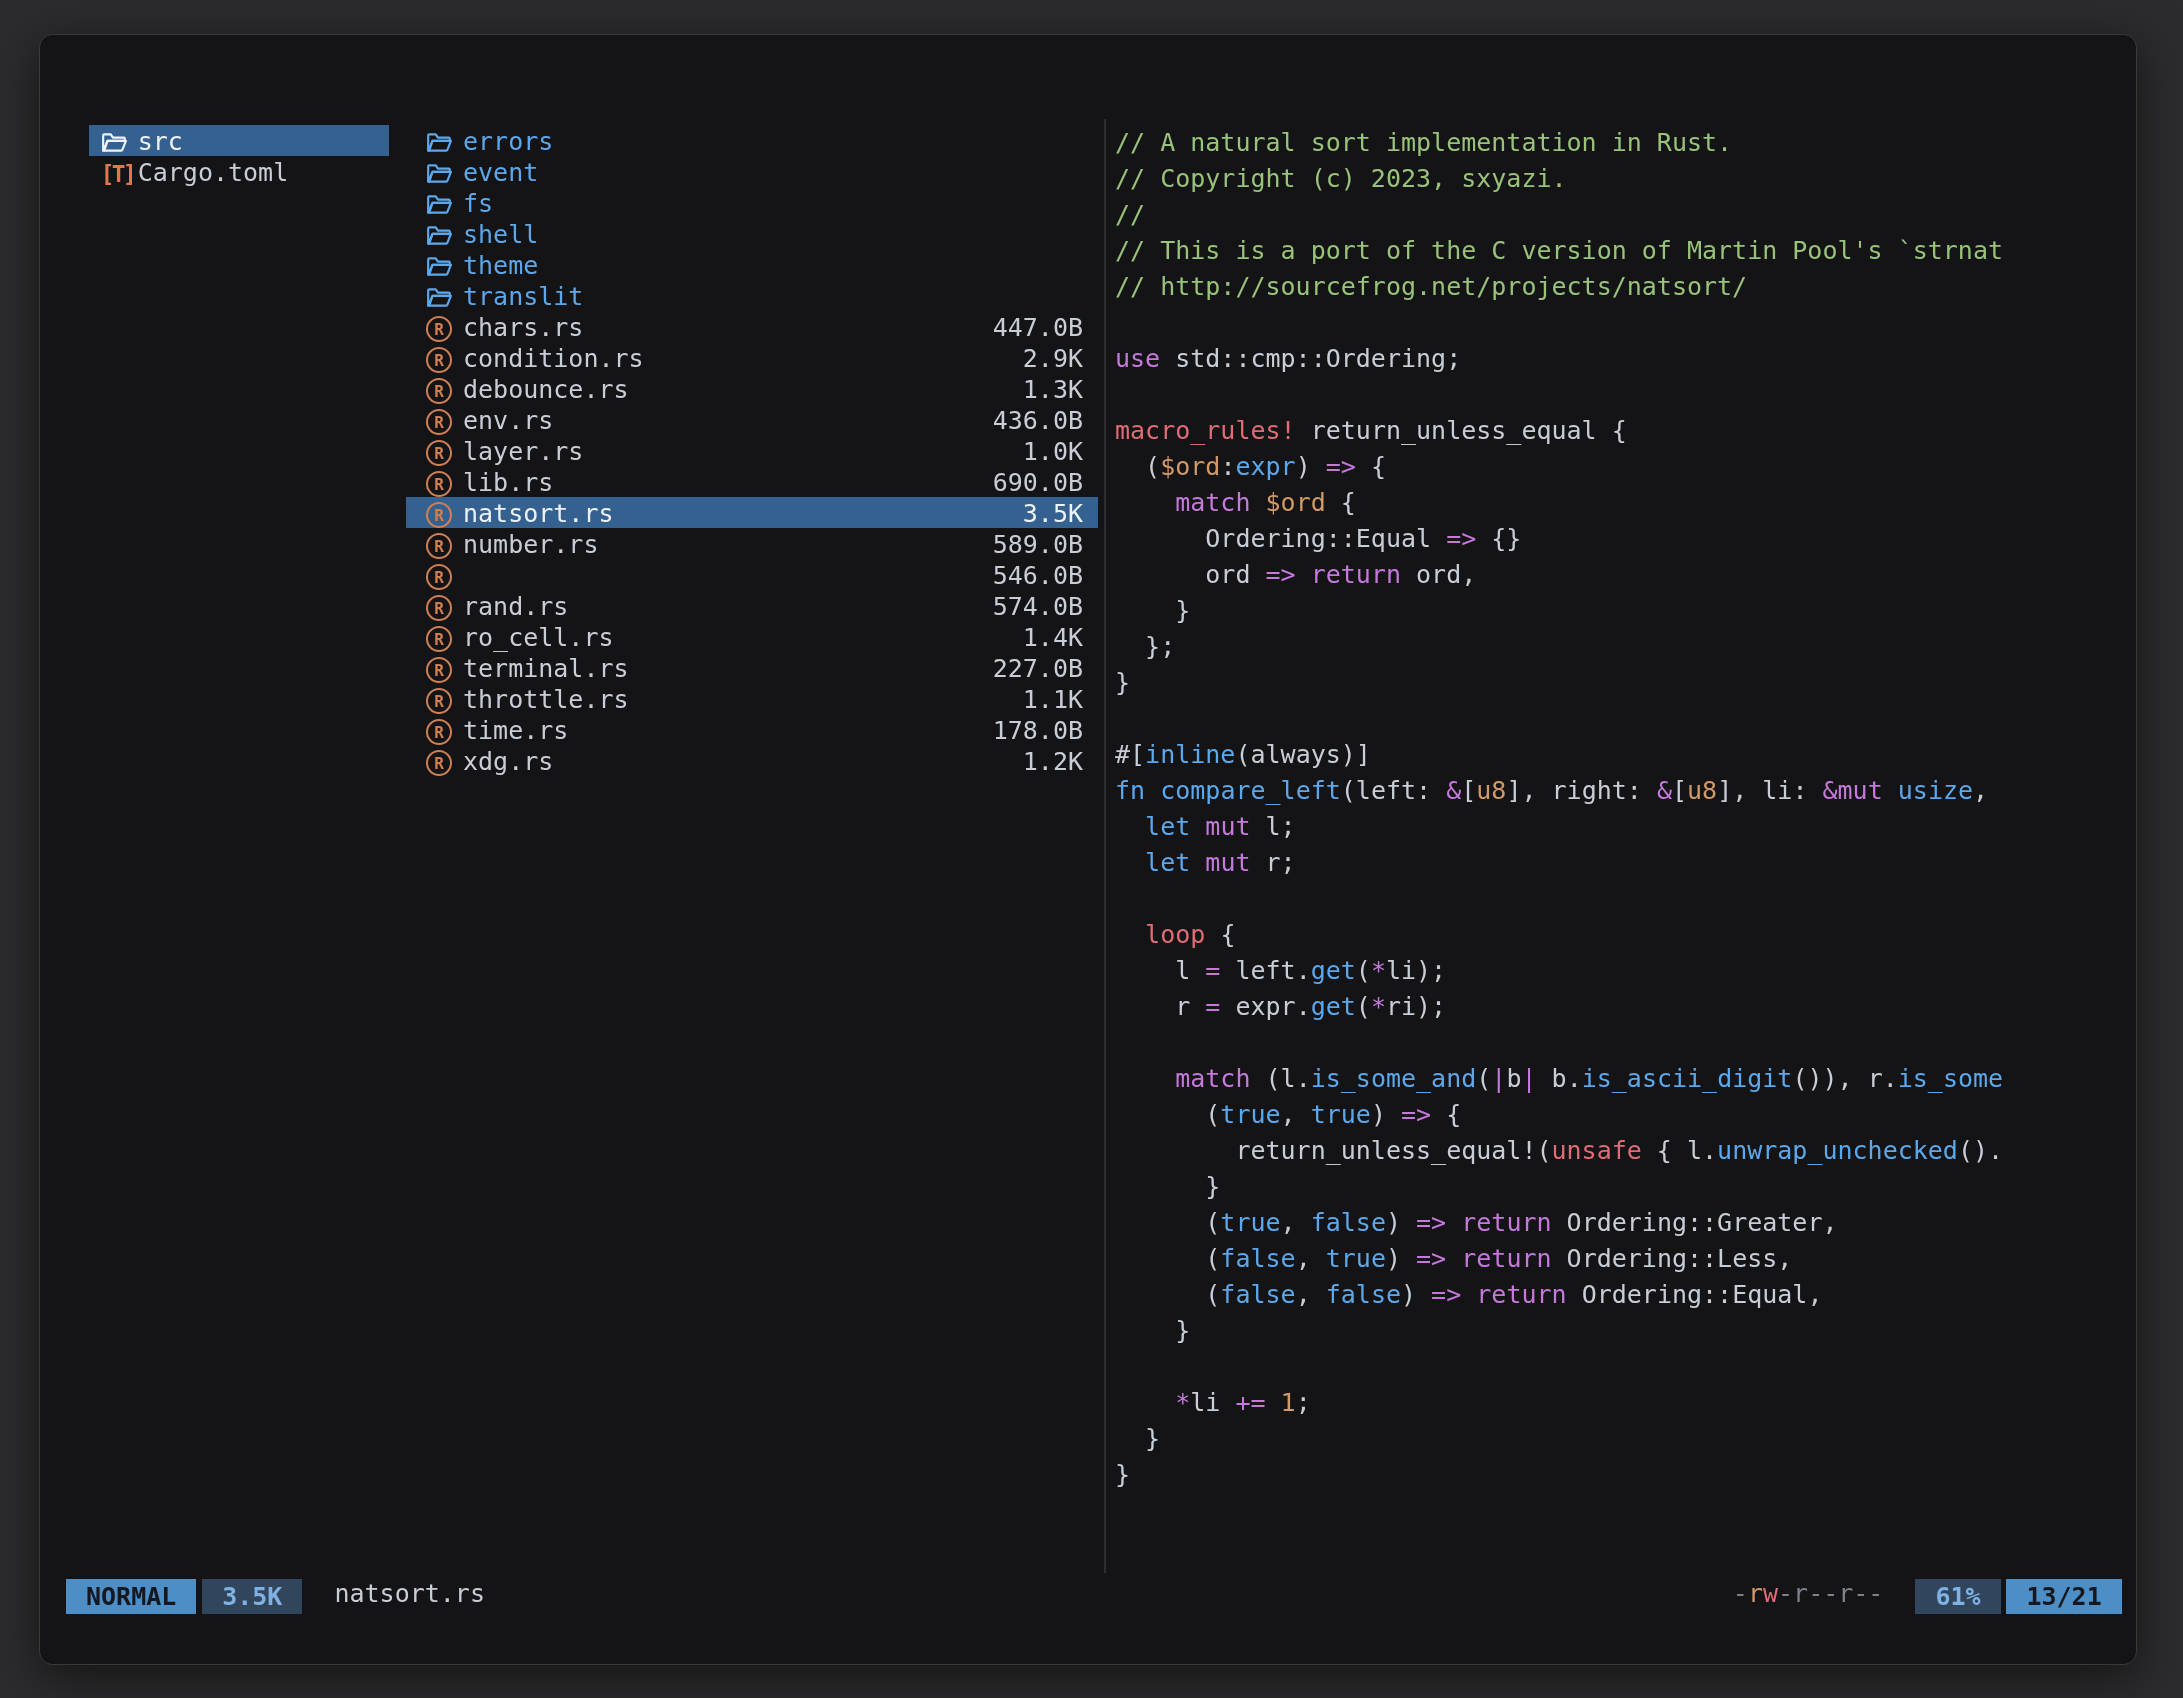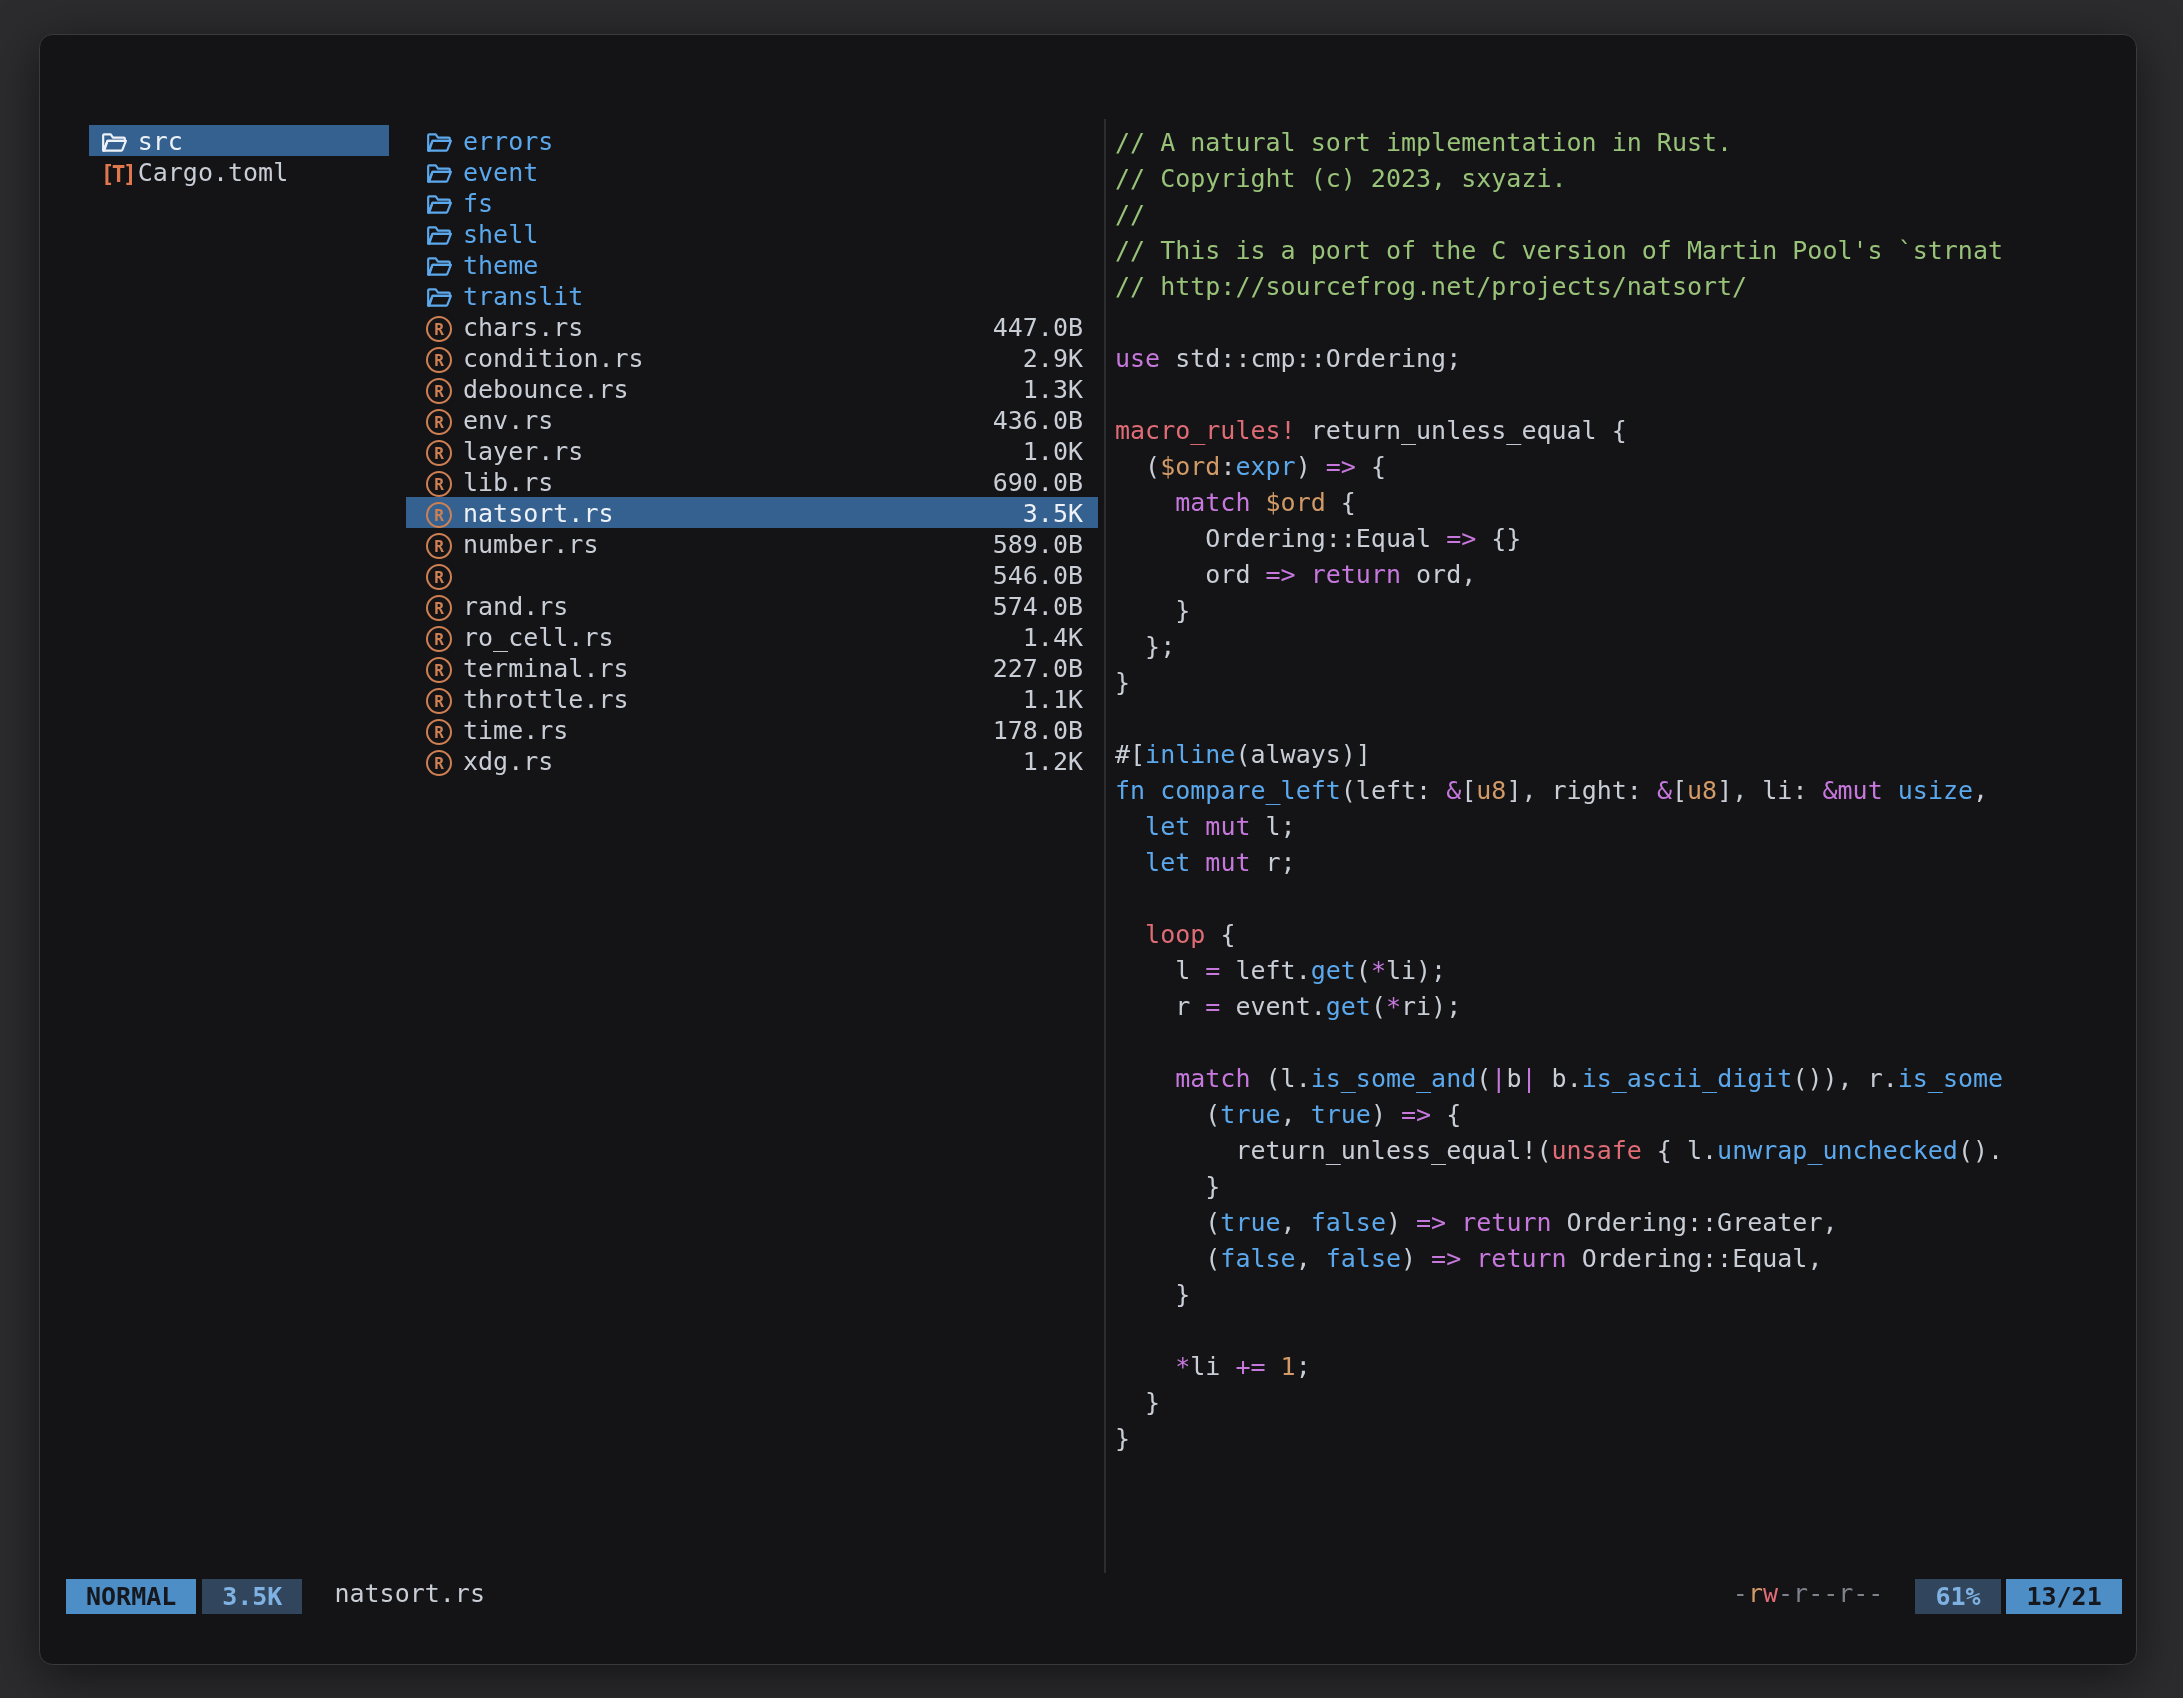--- a/index.html
+++ b/index.html
@@ -128,27 +128,28 @@
       <div class="code-line"><span class="tk-f">  };</span></div>
       <div class="code-line"><span class="tk-f">}</span></div>
       <div class="code-line">&nbsp;</div>
       <div class="code-line"><span class="tk-f">#[</span><span class="tk-b">inline</span><span class="tk-f">(always)]</span></div>
       <div class="code-line"><span class="tk-b">fn</span><span class="tk-f"> </span><span class="tk-b">compare_left</span><span class="tk-f">(left: </span><span class="tk-k">&amp;</span><span class="tk-f">[</span><span class="tk-o">u8</span><span class="tk-f">], right: </span><span class="tk-k">&amp;</span><span class="tk-f">[</span><span class="tk-o">u8</span><span class="tk-f">], li: </span><span class="tk-k">&amp;mut</span><span class="tk-f"> </span><span class="tk-b">usize</span><span class="tk-f">,</span></div>
       <div class="code-line"><span class="tk-f">  </span><span class="tk-b">let</span><span class="tk-f"> </span><span class="tk-k">mut</span><span class="tk-f"> l;</span></div>
       <div class="code-line"><span class="tk-f">  </span><span class="tk-b">let</span><span class="tk-f"> </span><span class="tk-k">mut</span><span class="tk-f"> r;</span></div>
       <div class="code-line">&nbsp;</div>
       <div class="code-line"><span class="tk-f">  </span><span class="tk-r">loop</span><span class="tk-f"> {</span></div>
       <div class="code-line"><span class="tk-f">    l </span><span class="tk-k">=</span><span class="tk-f"> left.</span><span class="tk-b">get</span><span class="tk-f">(</span><span class="tk-k">*</span><span class="tk-f">li);</span></div>
-      <div class="code-line"><span class="tk-f">    r </span><span class="tk-k">=</span><span class="tk-f"> event.</span><span class="tk-b">get</span><span class="tk-f">(</span><span class="tk-k">*</span><span class="tk-f">ri);</span></div>
+      <div class="code-line"><span class="tk-f">    r </span><span class="tk-k">=</span><span class="tk-f"> expr.</span><span class="tk-b">get</span><span class="tk-f">(</span><span class="tk-k">*</span><span class="tk-f">ri);</span></div>
       <div class="code-line">&nbsp;</div>
       <div class="code-line"><span class="tk-f">    </span><span class="tk-k">match</span><span class="tk-f"> (l.</span><span class="tk-b">is_some_and</span><span class="tk-f">(</span><span class="tk-k">|</span><span class="tk-f">b</span><span class="tk-k">|</span><span class="tk-f"> b.</span><span class="tk-b">is_ascii_digit</span><span class="tk-f">()), r.</span><span class="tk-b">is_some</span></div>
       <div class="code-line"><span class="tk-f">      (</span><span class="tk-b">true</span><span class="tk-f">, </span><span class="tk-b">true</span><span class="tk-f">) </span><span class="tk-k">=&gt;</span><span class="tk-f"> {</span></div>
       <div class="code-line"><span class="tk-f">        return_unless_equal!(</span><span class="tk-r">unsafe</span><span class="tk-f"> { l.</span><span class="tk-b">unwrap_unchecked</span><span class="tk-f">().</span></div>
       <div class="code-line"><span class="tk-f">      }</span></div>
       <div class="code-line"><span class="tk-f">      (</span><span class="tk-b">true</span><span class="tk-f">, </span><span class="tk-b">false</span><span class="tk-f">) </span><span class="tk-k">=&gt;</span><span class="tk-f"> </span><span class="tk-k">return</span><span class="tk-f"> Ordering::Greater,</span></div>
+      <div class="code-line"><span class="tk-f">      (</span><span class="tk-b">false</span><span class="tk-f">, </span><span class="tk-b">true</span><span class="tk-f">) </span><span class="tk-k">=&gt;</span><span class="tk-f"> </span><span class="tk-k">return</span><span class="tk-f"> Ordering::Less,</span></div>
       <div class="code-line"><span class="tk-f">      (</span><span class="tk-b">false</span><span class="tk-f">, </span><span class="tk-b">false</span><span class="tk-f">) </span><span class="tk-k">=&gt;</span><span class="tk-f"> </span><span class="tk-k">return</span><span class="tk-f"> Ordering::Equal,</span></div>
       <div class="code-line"><span class="tk-f">    }</span></div>
       <div class="code-line">&nbsp;</div>
       <div class="code-line"><span class="tk-f">    </span><span class="tk-k">*</span><span class="tk-f">li </span><span class="tk-k">+=</span><span class="tk-f"> </span><span class="tk-o">1</span><span class="tk-f">;</span></div>
       <div class="code-line"><span class="tk-f">  }</span></div>
       <div class="code-line"><span class="tk-f">}</span></div>
     </div>
 
   <div class="status-bar">
     <span class="badge badge-blue">NORMAL</span>

